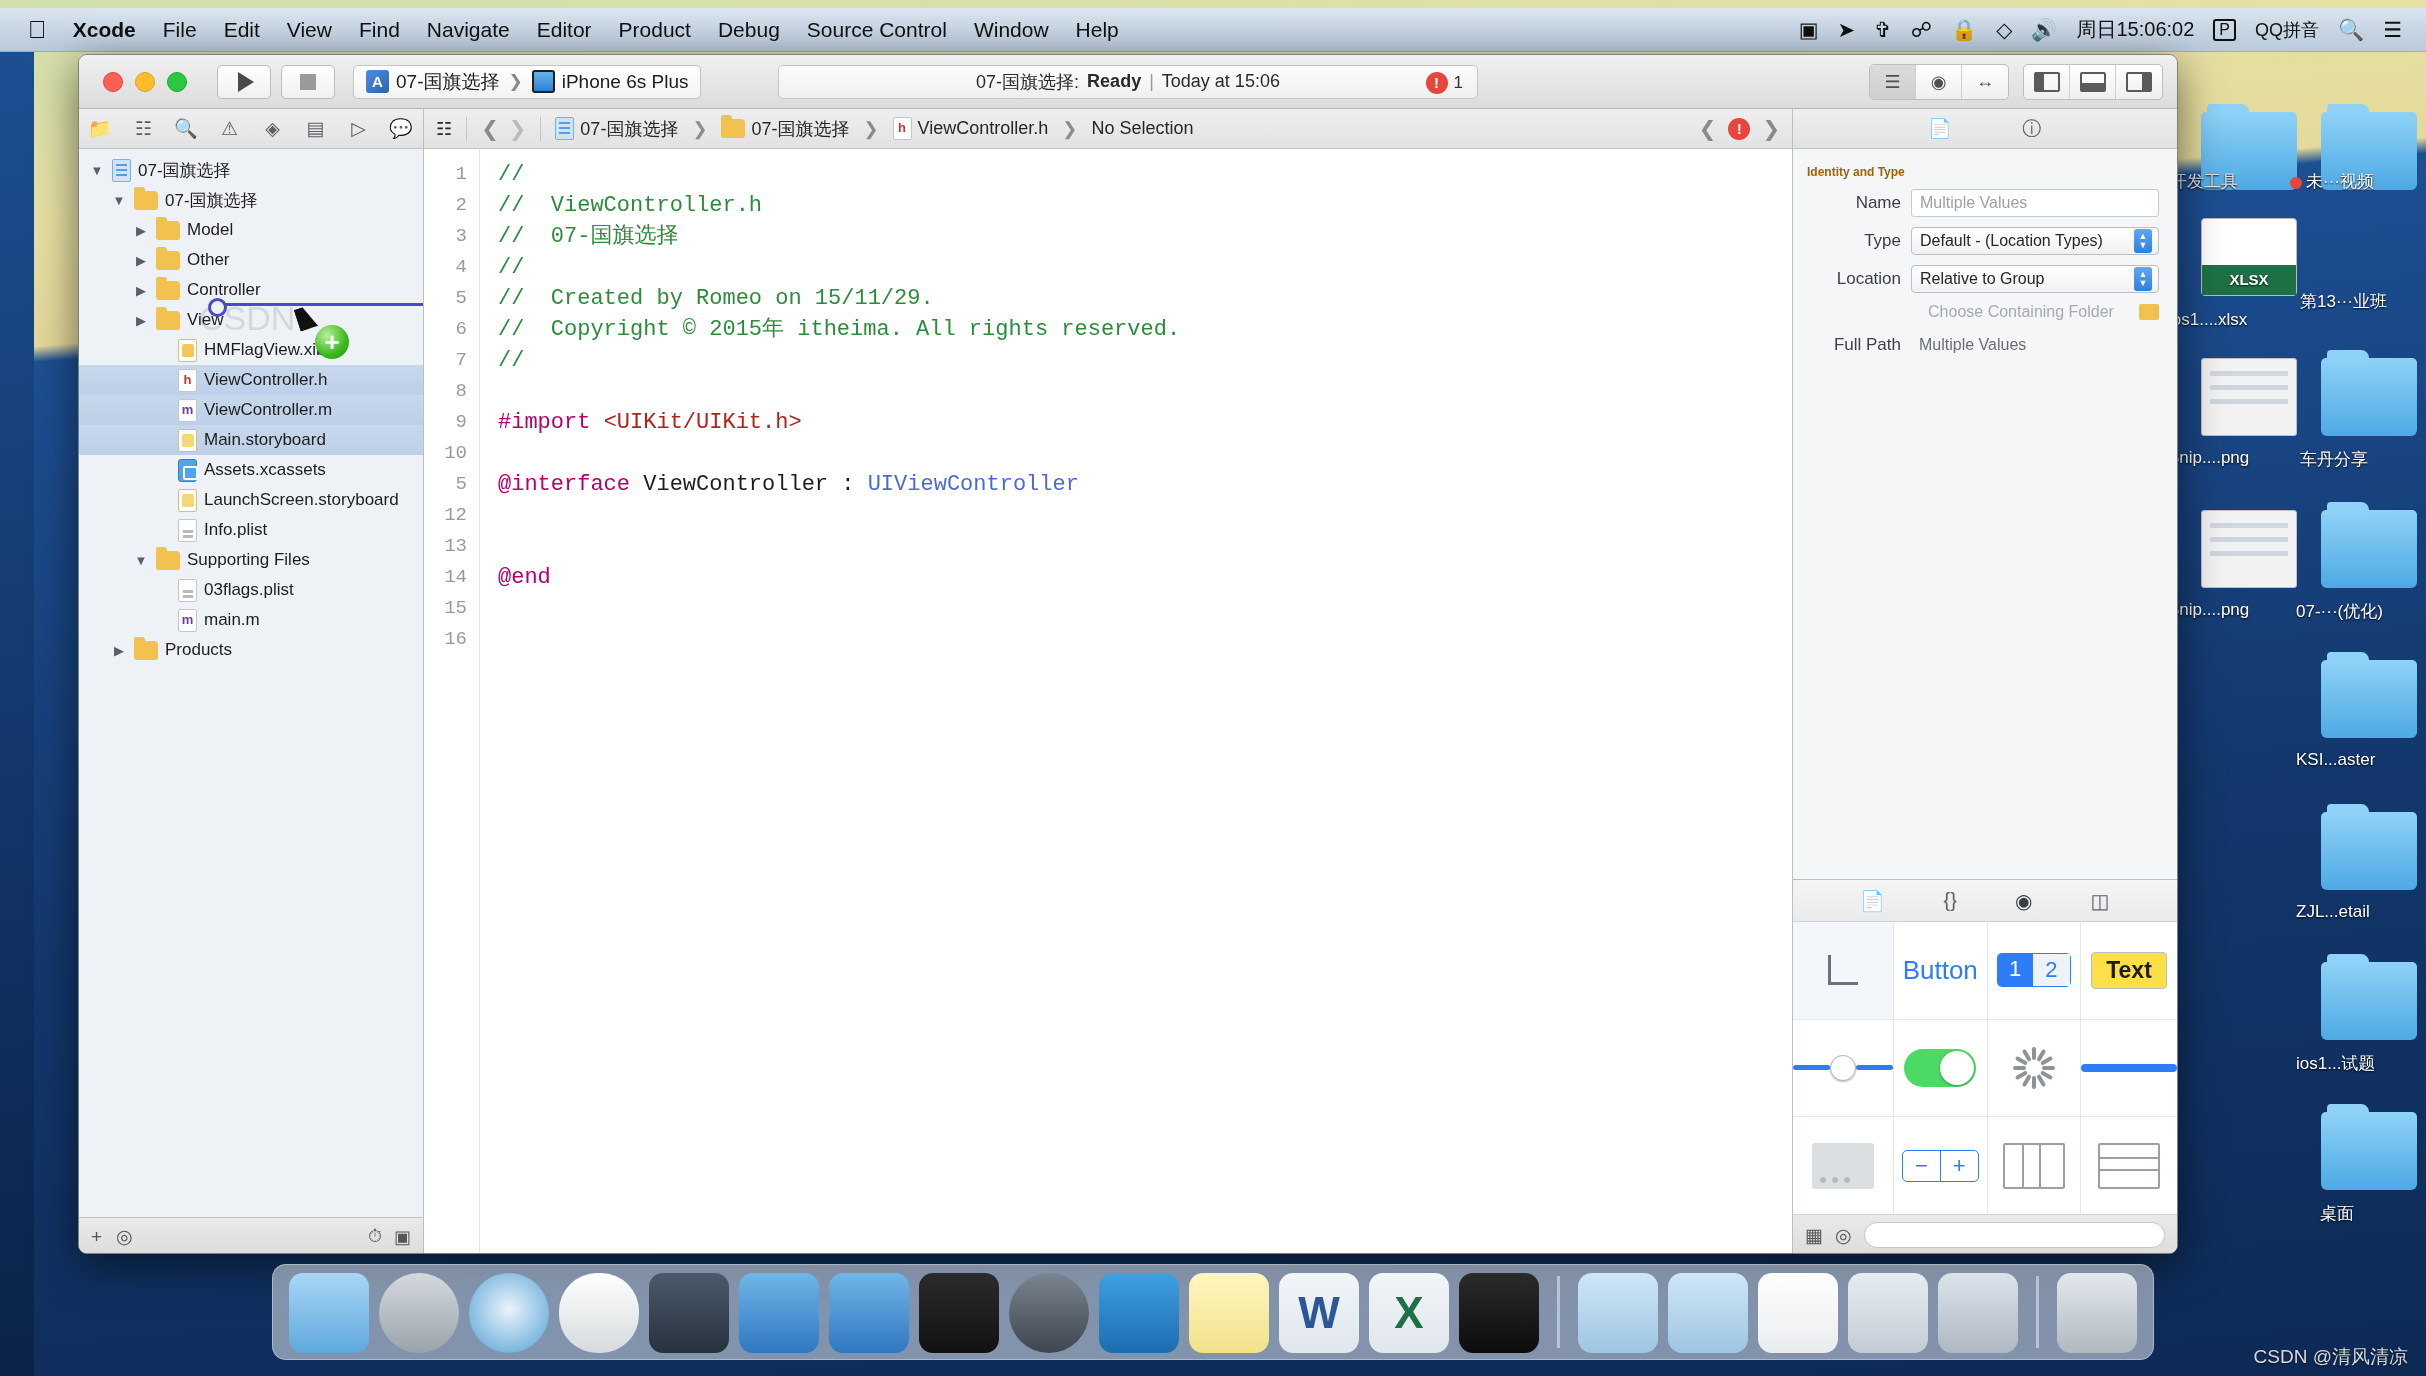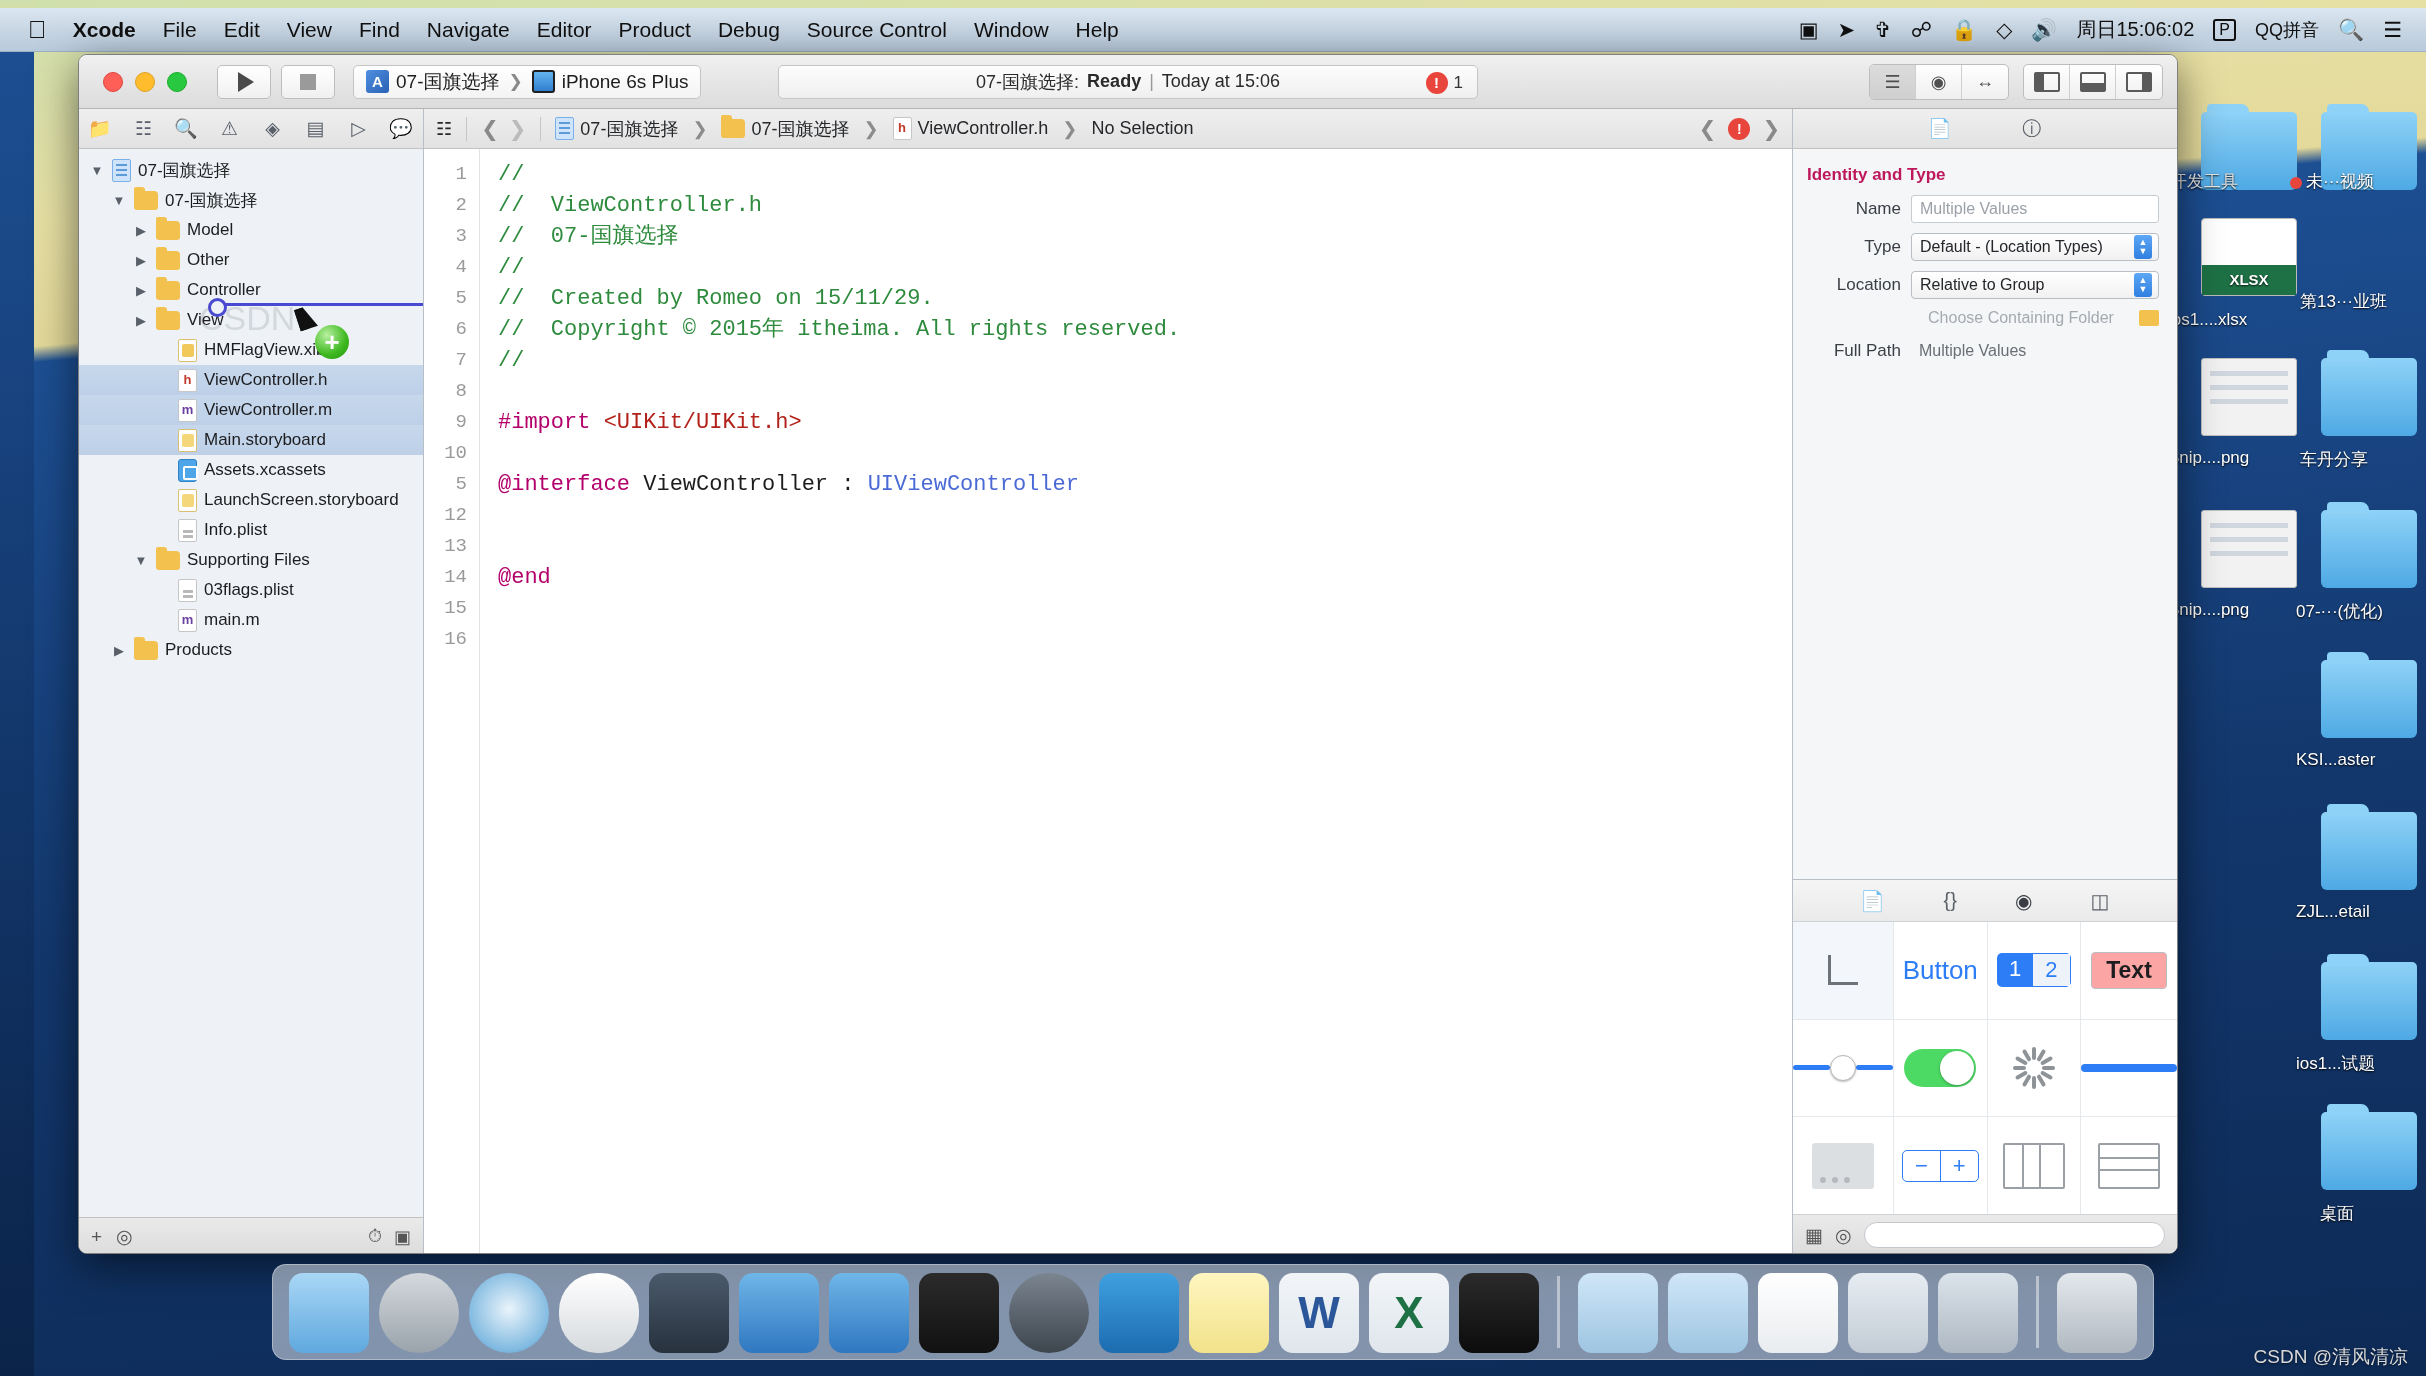--- a/index.html
+++ b/index.html
@@ -271,21 +271,21 @@
     width: 385px; border-left: 1px solid #b9bfc6; background:#f4f6f8;
     display:flex; flex-direction:column;
   }
   #insp-tabs {
     height: 40px; background: linear-gradient(180deg,#efefef,#e2e2e2);
     border-bottom:1px solid #c2c2c2; display:flex; align-items:center; justify-content:center; gap:70px;
     color:#59606a; font-size:19px;
   }
   #insp-tabs .it.active { color:#2d7df6; }
   #insp-content { flex: 0 0 730px; padding: 12px 0 0 0; overflow:hidden; background:#f4f6f8;}
-  .insp-section-title { font-size: 17px; font-weight: bold; color:#be185d; padding: 4px 0 10px 14px;}
+  .insp-section-title { font-size: 12px; font-weight: bold; color:#a16207; padding: 4px 0 10px 14px;}
   .frow { display:flex; align-items:center; margin-bottom: 10px; padding-right: 18px;}
   .frow .lbl { width: 108px; text-align:right; font-size:17px; color:#3b3f45; margin-right:10px; flex:none;}
   .frow .val {
     flex:1; height: 28px; background:#fff; border:1px solid #c7ccd1; border-radius:3px;
     font-size:16px; color:#9ba1a8; display:flex; align-items:center; padding:0 8px;
   }
   .frow .val.plain { background:transparent;border:none;color:#6a6f75; }
   .frow .popup {
     flex:1; height: 28px; background: linear-gradient(180deg,#ffffff,#f1f1f1);
     border:1px solid #b9bec4; border-radius:4px; display:flex;align-items:center;
@@ -311,21 +311,21 @@
   }
   #lib-tabs .lt.active{ color:#3b3f45; }
   #lib-grid{ flex:1; display:grid; grid-template-columns: repeat(4,1fr); grid-template-rows: repeat(3,1fr);
              background:#e6e9ec; gap:1px; border-bottom:1px solid #cdd2d7;}
   .lib-cell{ background:#fff; display:flex;align-items:center;justify-content:center; }
   .lib-cell.sel{ background:#f3f6fa; }
   .btn-blue { color:#2d7df6; font-size:26px; }
   .seg12 { display:flex; border-radius:5px; overflow:hidden; font-size:22px;}
   .seg12 .a{ background:#2d7df6;color:#fff;padding:3px 12px;}
   .seg12 .b{ background:#eef3fa;color:#2d7df6;padding:3px 12px;border:1px solid #2d7df6;border-left:none;}
-  .txtbox{ border:1px solid #b9bec4;border-radius:4px;padding:4px 14px;font-size:23px;font-weight:bold;color:#1d1d1f;background:#fca5a5;}
+  .txtbox{ border:1px solid #b9bec4;border-radius:4px;padding:4px 14px;font-size:23px;font-weight:bold;color:#1d1d1f;background:#fde047;}
   .slider{ display:flex;align-items:center;width:100px;}
   .slider .tr{height:5px;background:#2d7df6;flex:1;border-radius:3px;}
   .slider .kn{width:26px;height:26px;border-radius:50%;background:#fff;border:1px solid #b5b5b5;box-shadow:0 1px 2px rgba(0,0,0,.25);}
   .swtch{width:72px;height:38px;border-radius:19px;background:#4cd964;position:relative;}
   .swtch::after{content:"";position:absolute;right:2px;top:2px;width:34px;height:34px;border-radius:50%;background:#fff;box-shadow:0 1px 3px rgba(0,0,0,.3);}
   .spin{ width:46px;height:46px;position:relative;}
   .spin i{position:absolute;left:21px;top:2px;width:4px;height:13px;background:#8e9398;border-radius:2px;transform-origin:2px 21px;}
   .progbar{width:96px;height:8px;background:#2d7df6;border-radius:4px;}
   .imgview{width:62px;height:46px;background:#dcdfe2;border-radius:3px;position:relative;}
   .imgview::after{content:"";position:absolute;left:8px;bottom:6px;width:6px;height:6px;border-radius:50%;

